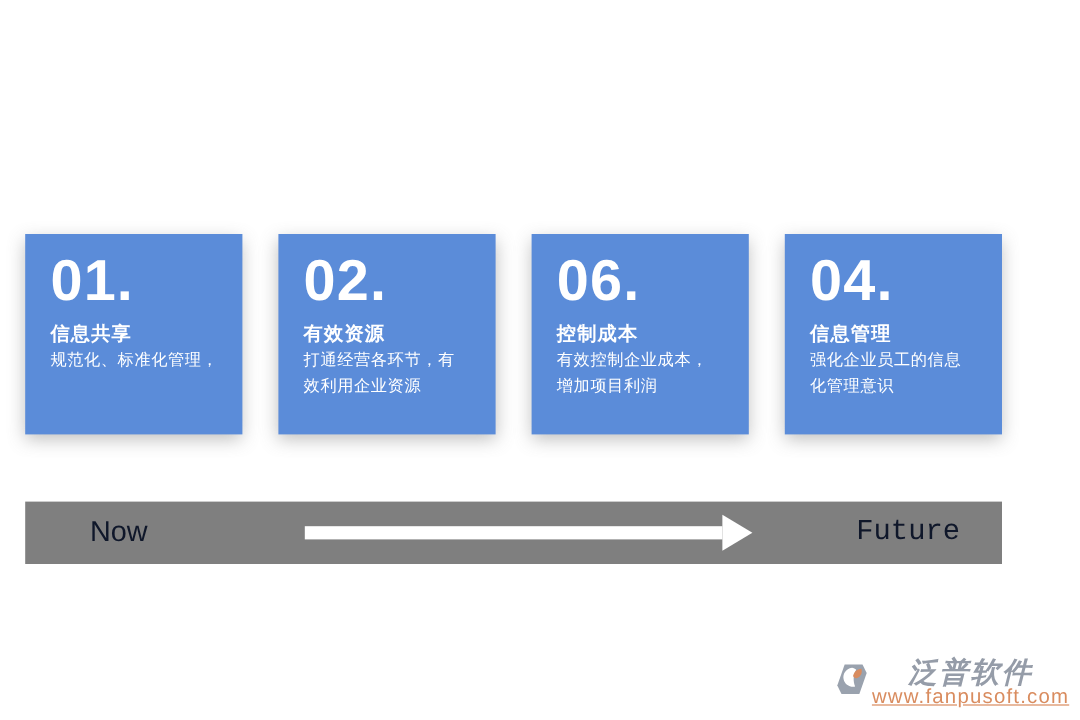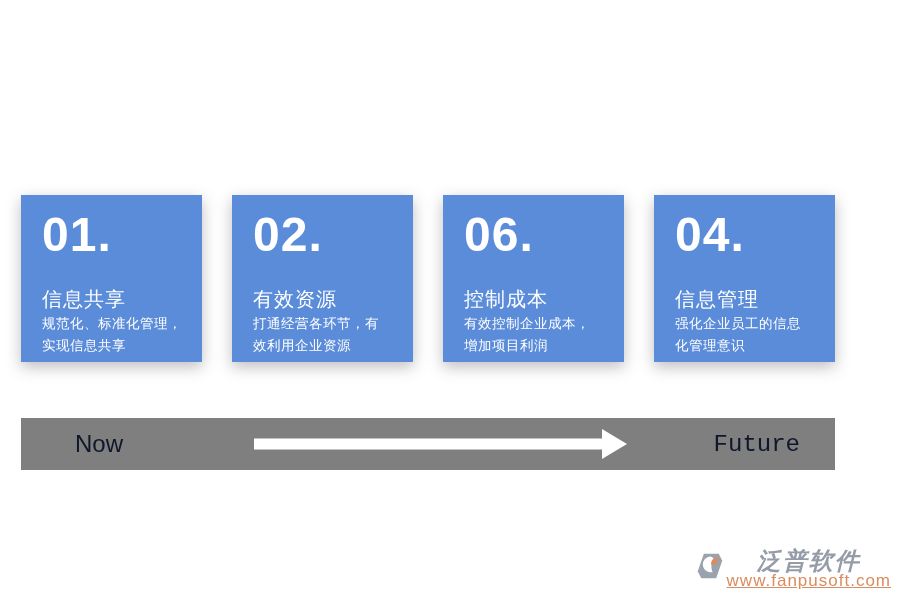--- a/index.html
+++ b/index.html
@@ -32,23 +32,23 @@
   }
 
   .card-number {
     font-size: 48px;
     font-weight: 700;
     letter-spacing: 1px;
     line-height: 1.1;
   }
 
   .card-title {
-    font-size: 20px;
-    font-weight: 400;
-    margin-top: 24px;
+    font-size: 16px;
+    font-weight: 700;
+    margin-top: 6px;
     letter-spacing: 1px;
   }
 
   .card-desc {
     font-size: 13.5px;
     line-height: 22px;
     letter-spacing: 0.5px;
   }
 
   .timeline-bar {
@@ -132,21 +132,20 @@
 
 <div class="stage">
 
   <div class="cards">
 
     <div class="card">
       <div class="card-number">01.</div>
       <div class="card-title">信息共享</div>
       <div class="card-desc">
         <div>规范化、标准化管理，</div>
-        <div>实现信息共享</div>
       </div>
     </div>
 
     <div class="card">
       <div class="card-number">02.</div>
       <div class="card-title">有效资源</div>
       <div class="card-desc">
         <div>打通经营各环节，有</div>
         <div>效利用企业资源</div>
       </div>

